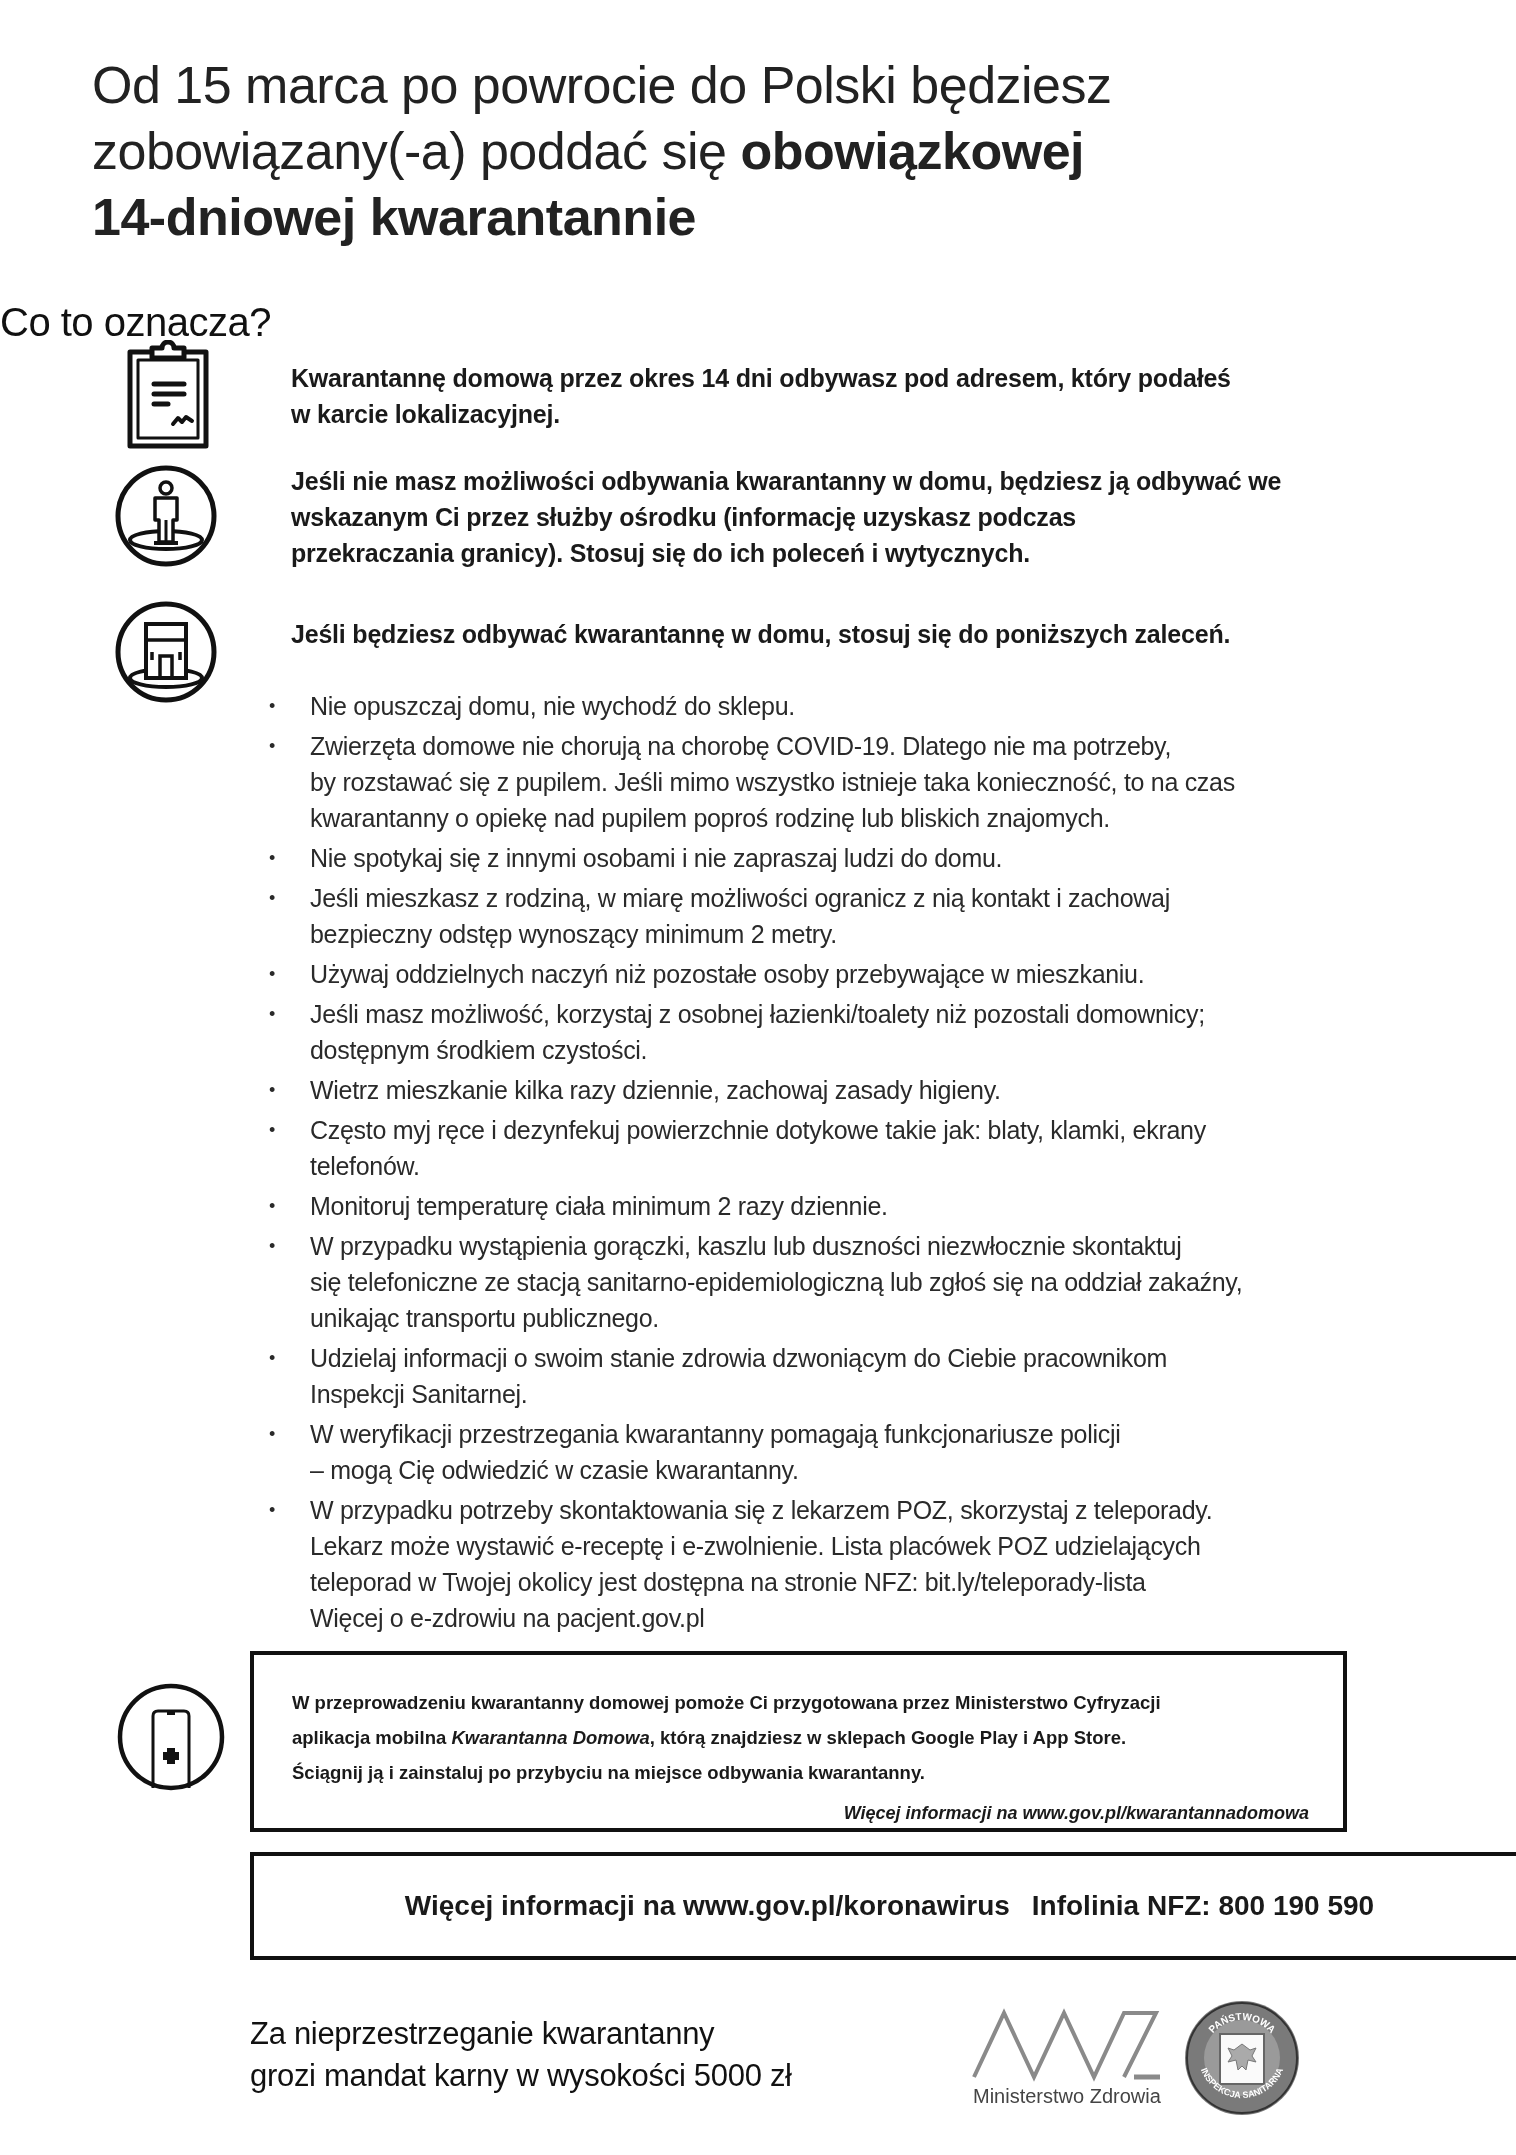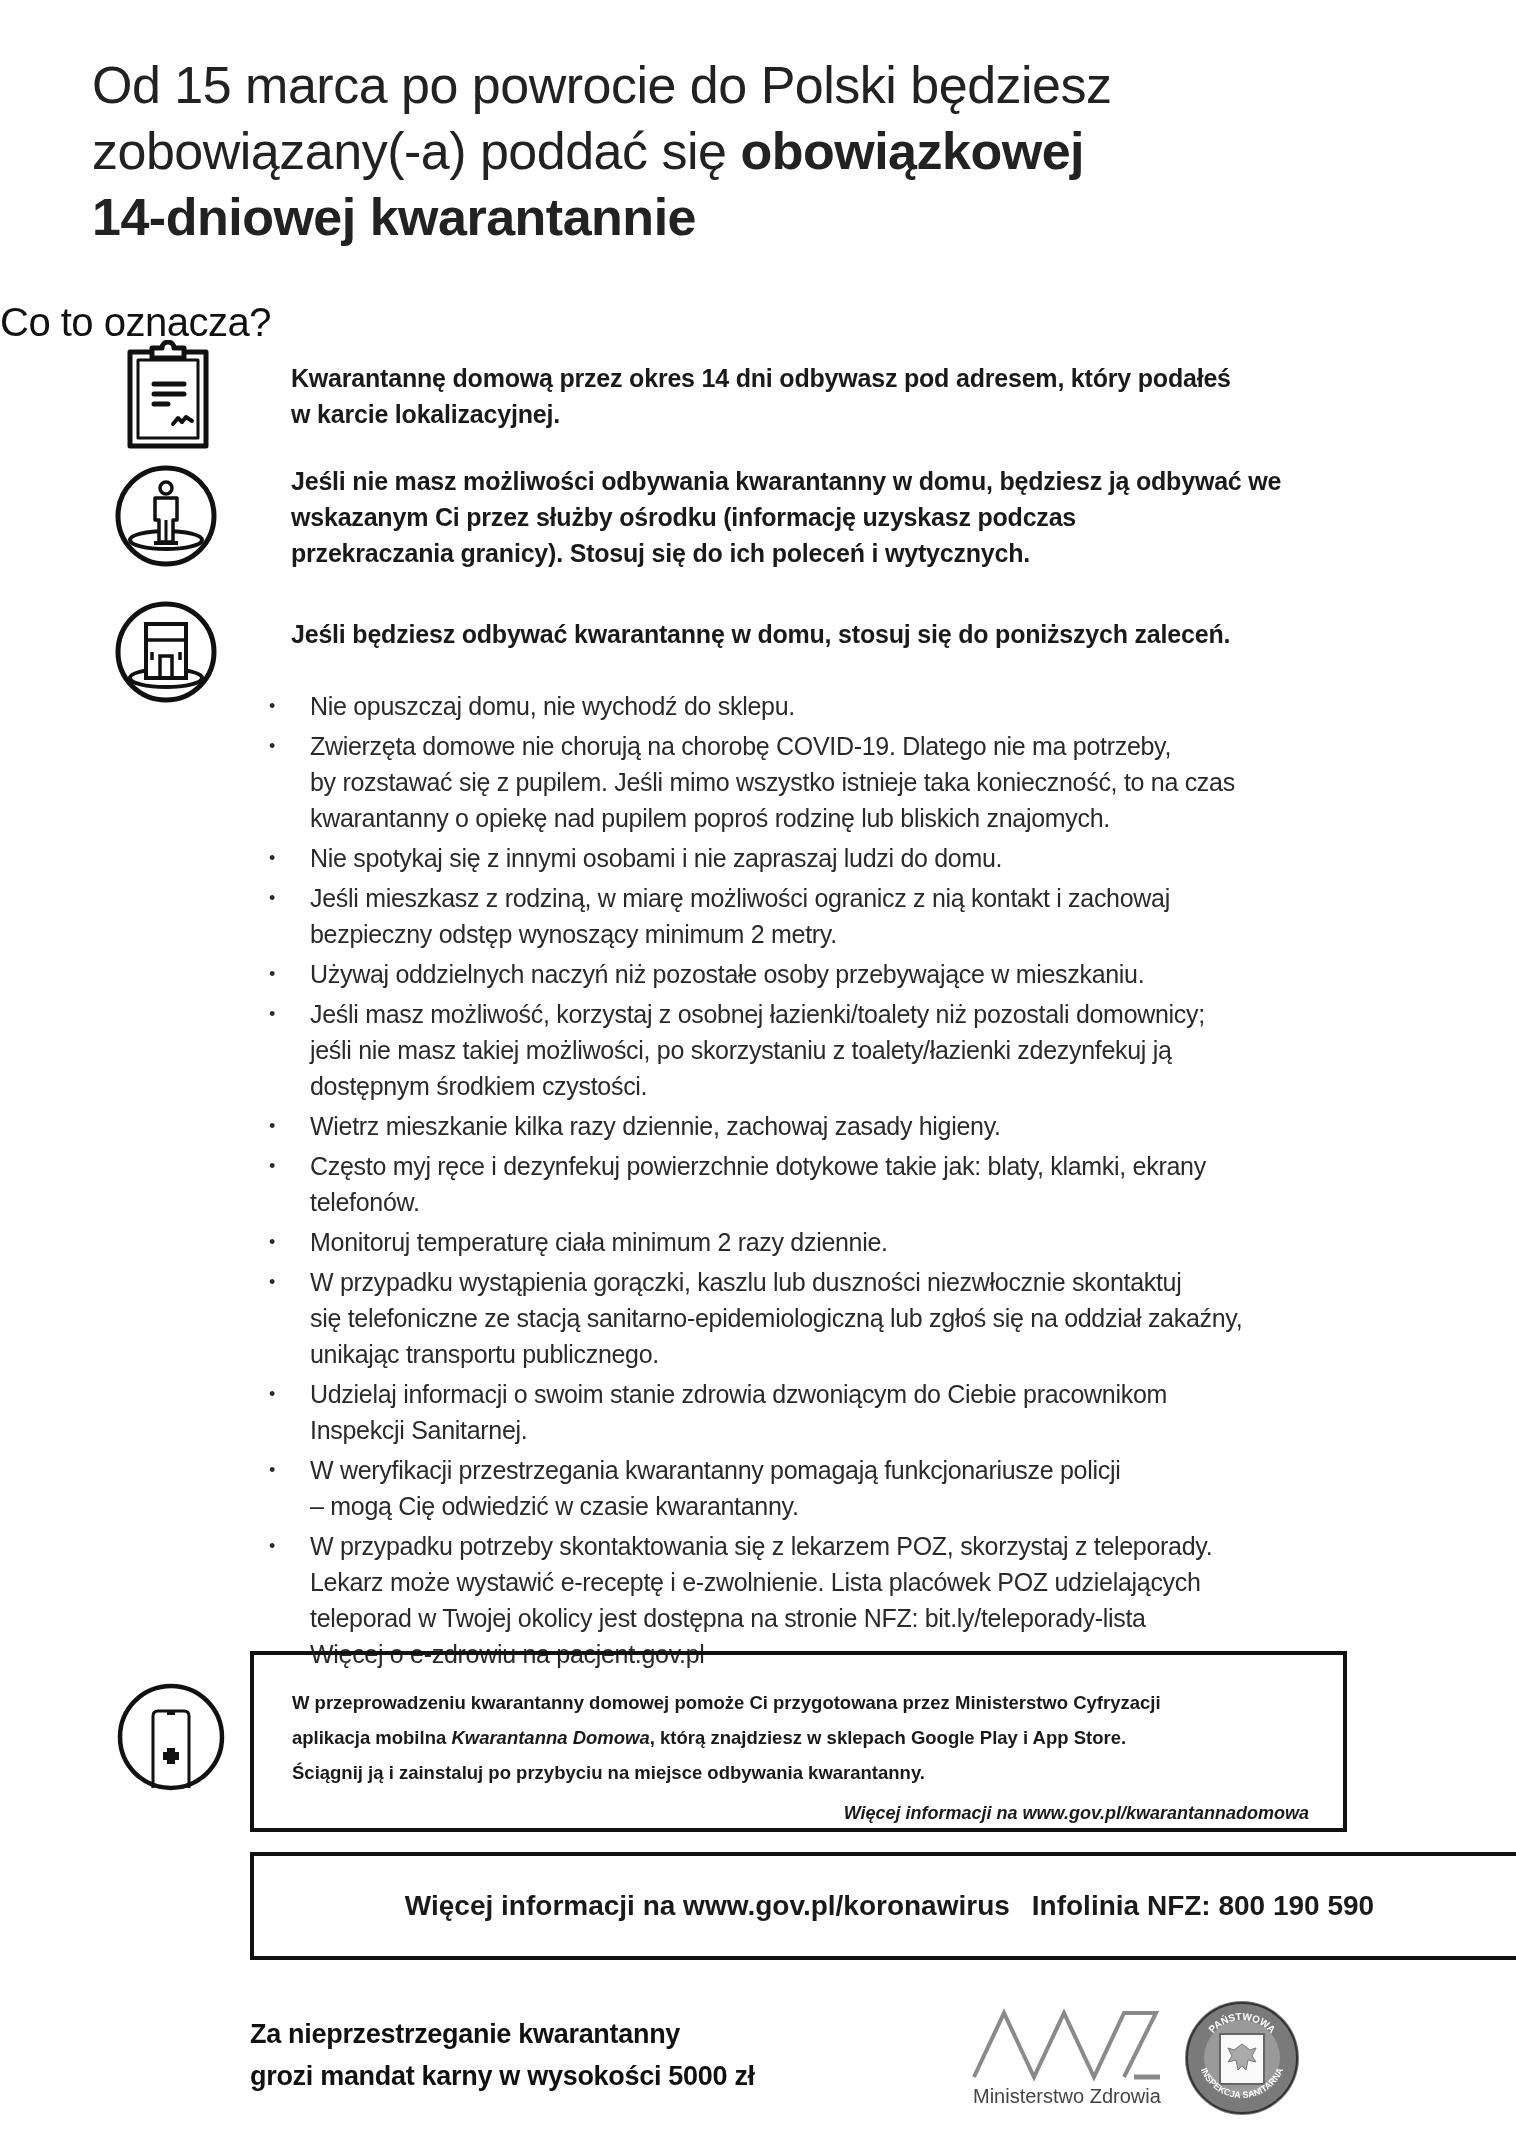--- a/index.html
+++ b/index.html
@@ -12,21 +12,21 @@
   .icon { width: 96px; height: 96px; }
   .bullets { left: 265px; top: 688px; width: 1180px; margin: 0; padding: 0; list-style: none; }
   .bullets li { position: relative; padding-left: 45px; font-size: 25px; line-height: 36px; color: #2a2a2a; margin-bottom: 4px; letter-spacing: -0.3px; font-weight: 300; }
   .bullets li .dot { position: absolute; left: 4px; top: 0; font-size: 18px; }
   .box { border: 4px solid #111; box-sizing: border-box; }
   .app-box { left: 250px; top: 1651px; width: 1097px; height: 181px; padding: 30px 34px 16px 38px; }
   .app-box p { margin: 0; font-size: 18.5px; font-weight: 700; line-height: 35px; color: #1a1a1a; }
   .app-box .more { text-align: right; font-style: italic; font-size: 18px; margin-top: 6px; }
   .info-box { left: 250px; top: 1852px; width: 1279px; height: 108px; display: flex; align-items: center; justify-content: center; font-size: 28px; font-weight: 700; color: #1a1a1a; }
   .info-box span.gap { display: inline-block; width: 22px; }
-  .fine { left: 250px; top: 2013px; font-size: 27px; font-weight: 700; line-height: 42px; color: #111; letter-spacing: -0.3px; }
+  .fine { left: 250px; top: 2013px; font-size: 31px; font-weight: 400; line-height: 42px; color: #111; letter-spacing: -0.3px; }
   .mz-logo { left: 970px; top: 2003px; width: 200px; height: 110px; }
   .mz-name { left: 973px; top: 2085px; font-size: 20px; color: #444; font-weight: 300; }
   .pis-logo { left: 1182px; top: 1998px; width: 120px; height: 120px; }
 </style>
 </head>
 <body>
 
 <div class="abs title">
   <div>Od 15 marca po powrocie do Polski będziesz</div>
   <div><span>zobowiązany(-a) poddać się </span><b>obowiązkowej</b></div>
@@ -103,21 +103,20 @@
       <div>Jeśli mieszkasz z rodziną, w miarę możliwości ogranicz z nią kontakt i zachowaj</div>
       <div>bezpieczny odstęp wynoszący minimum 2 metry.</div>
     </li>
     <li>
       <span class="dot">•</span>
       <div>Używaj oddzielnych naczyń niż pozostałe osoby przebywające w mieszkaniu.</div>
     </li>
     <li>
       <span class="dot">•</span>
       <div>Jeśli masz możliwość, korzystaj z osobnej łazienki/toalety niż pozostali domownicy;</div>
-      <div>jeśli nie masz takiej możliwości, po skorzystaniu z toalety/łazienki zdezynfekuj ją</div>
       <div>dostępnym środkiem czystości.</div>
     </li>
     <li>
       <span class="dot">•</span>
       <div>Wietrz mieszkanie kilka razy dziennie, zachowaj zasady higieny.</div>
     </li>
     <li>
       <span class="dot">•</span>
       <div>Często myj ręce i dezynfekuj powierzchnie dotykowe takie jak: blaty, klamki, ekrany</div>
       <div>telefonów.</div>

